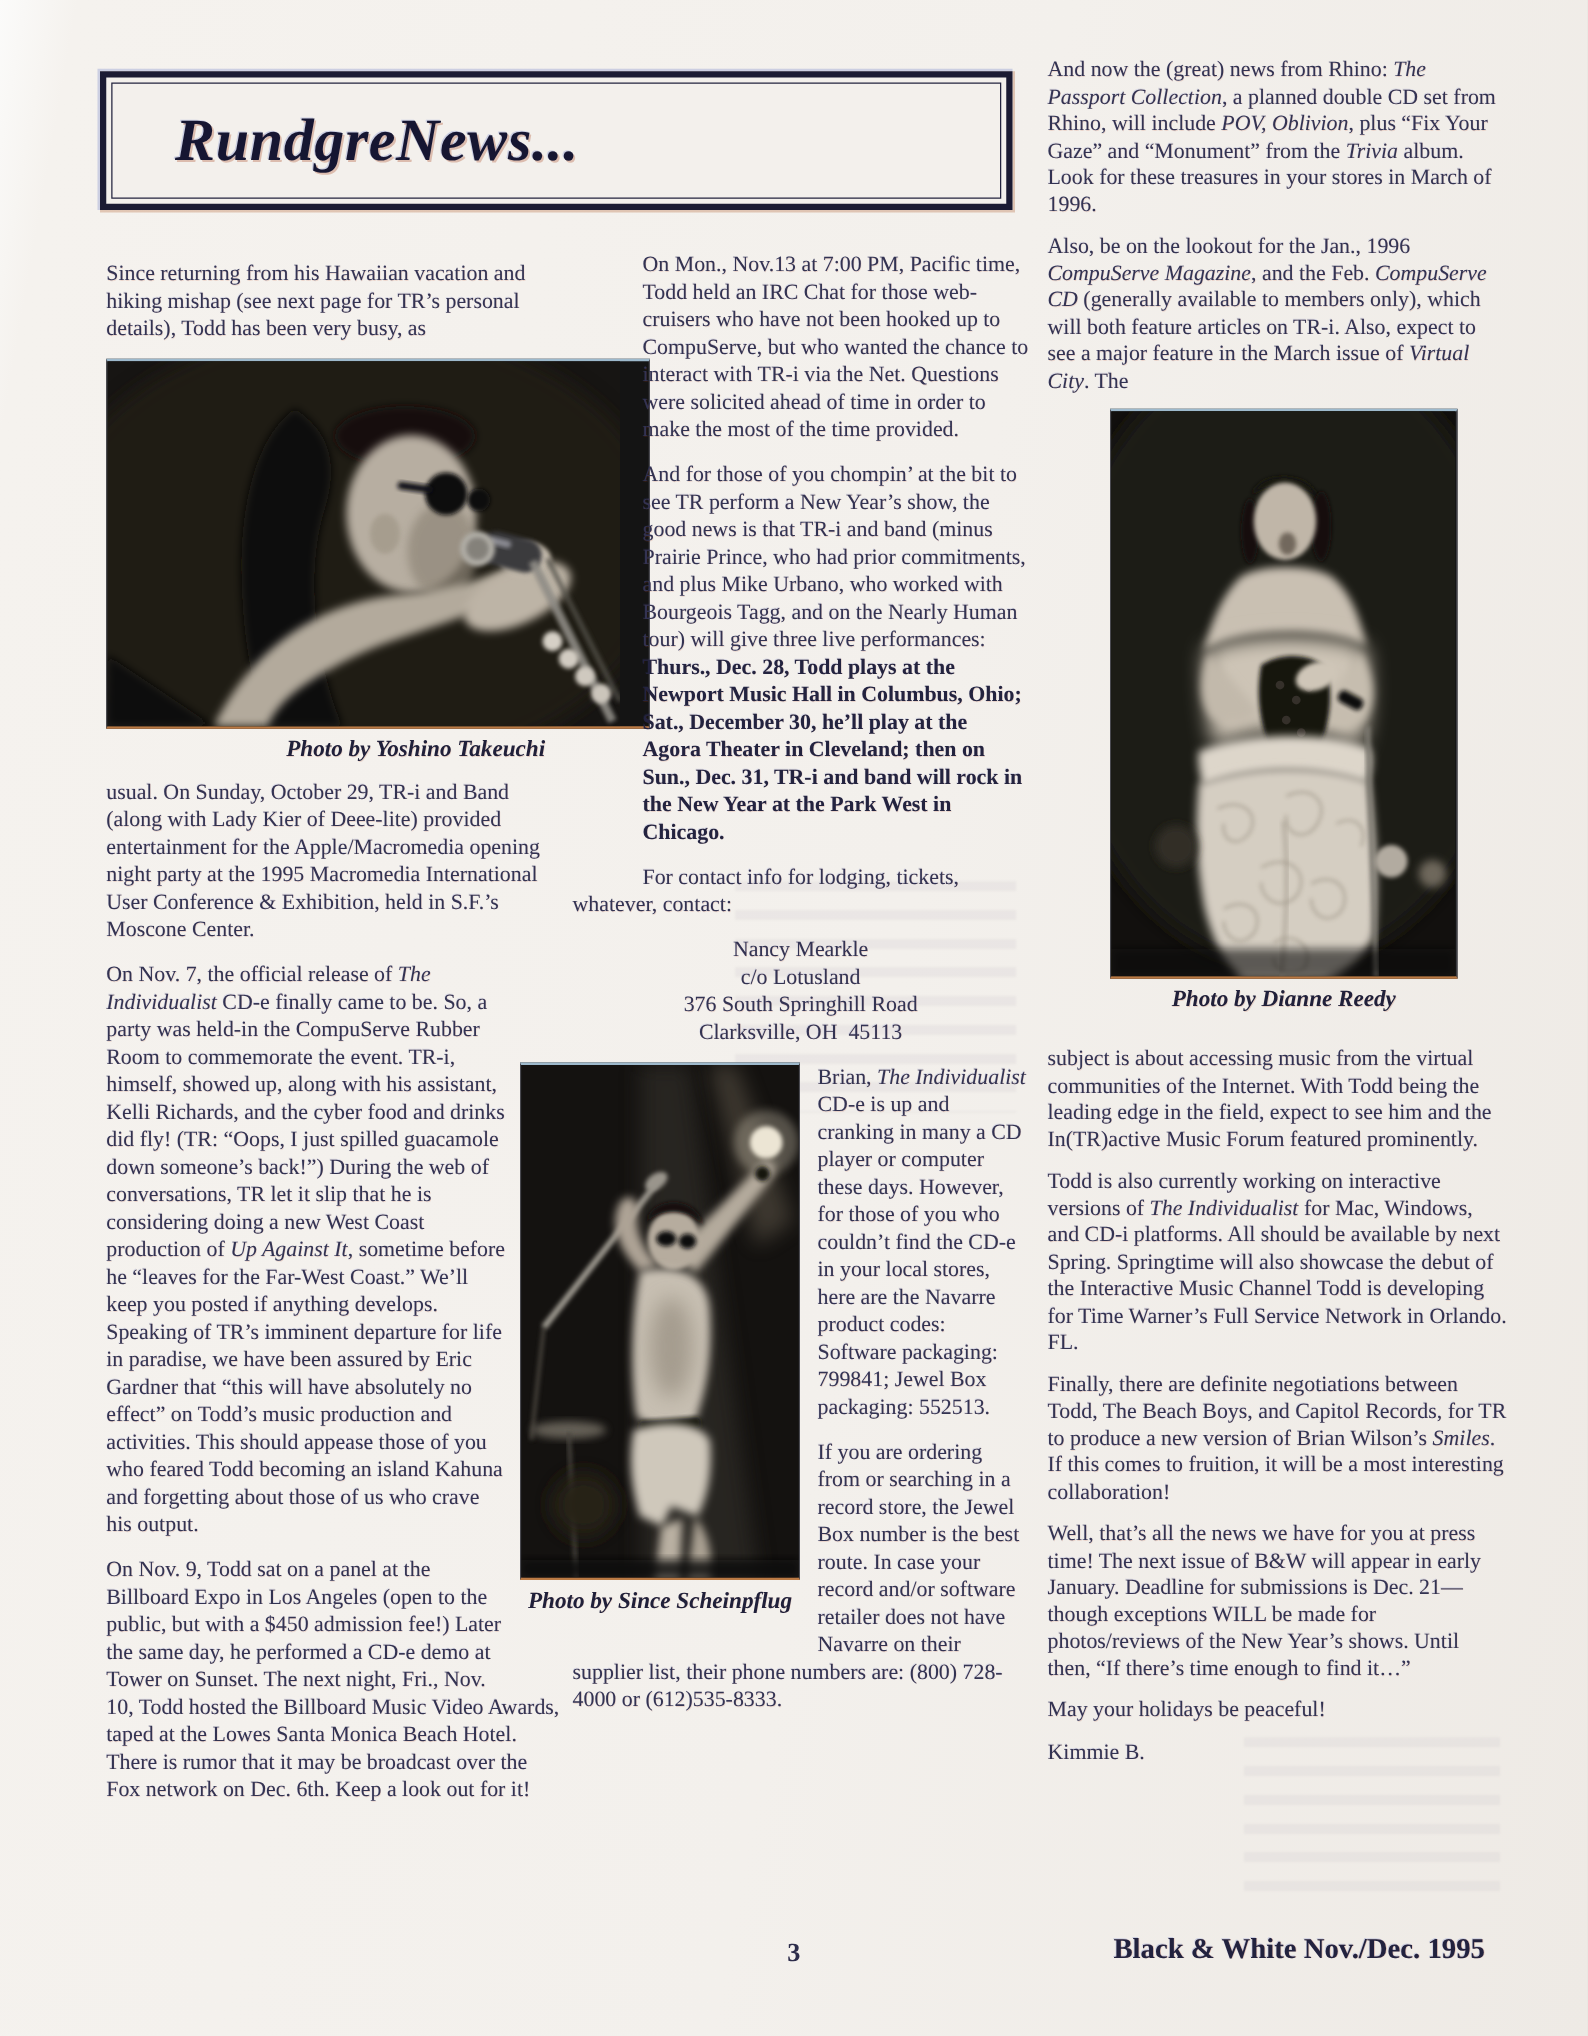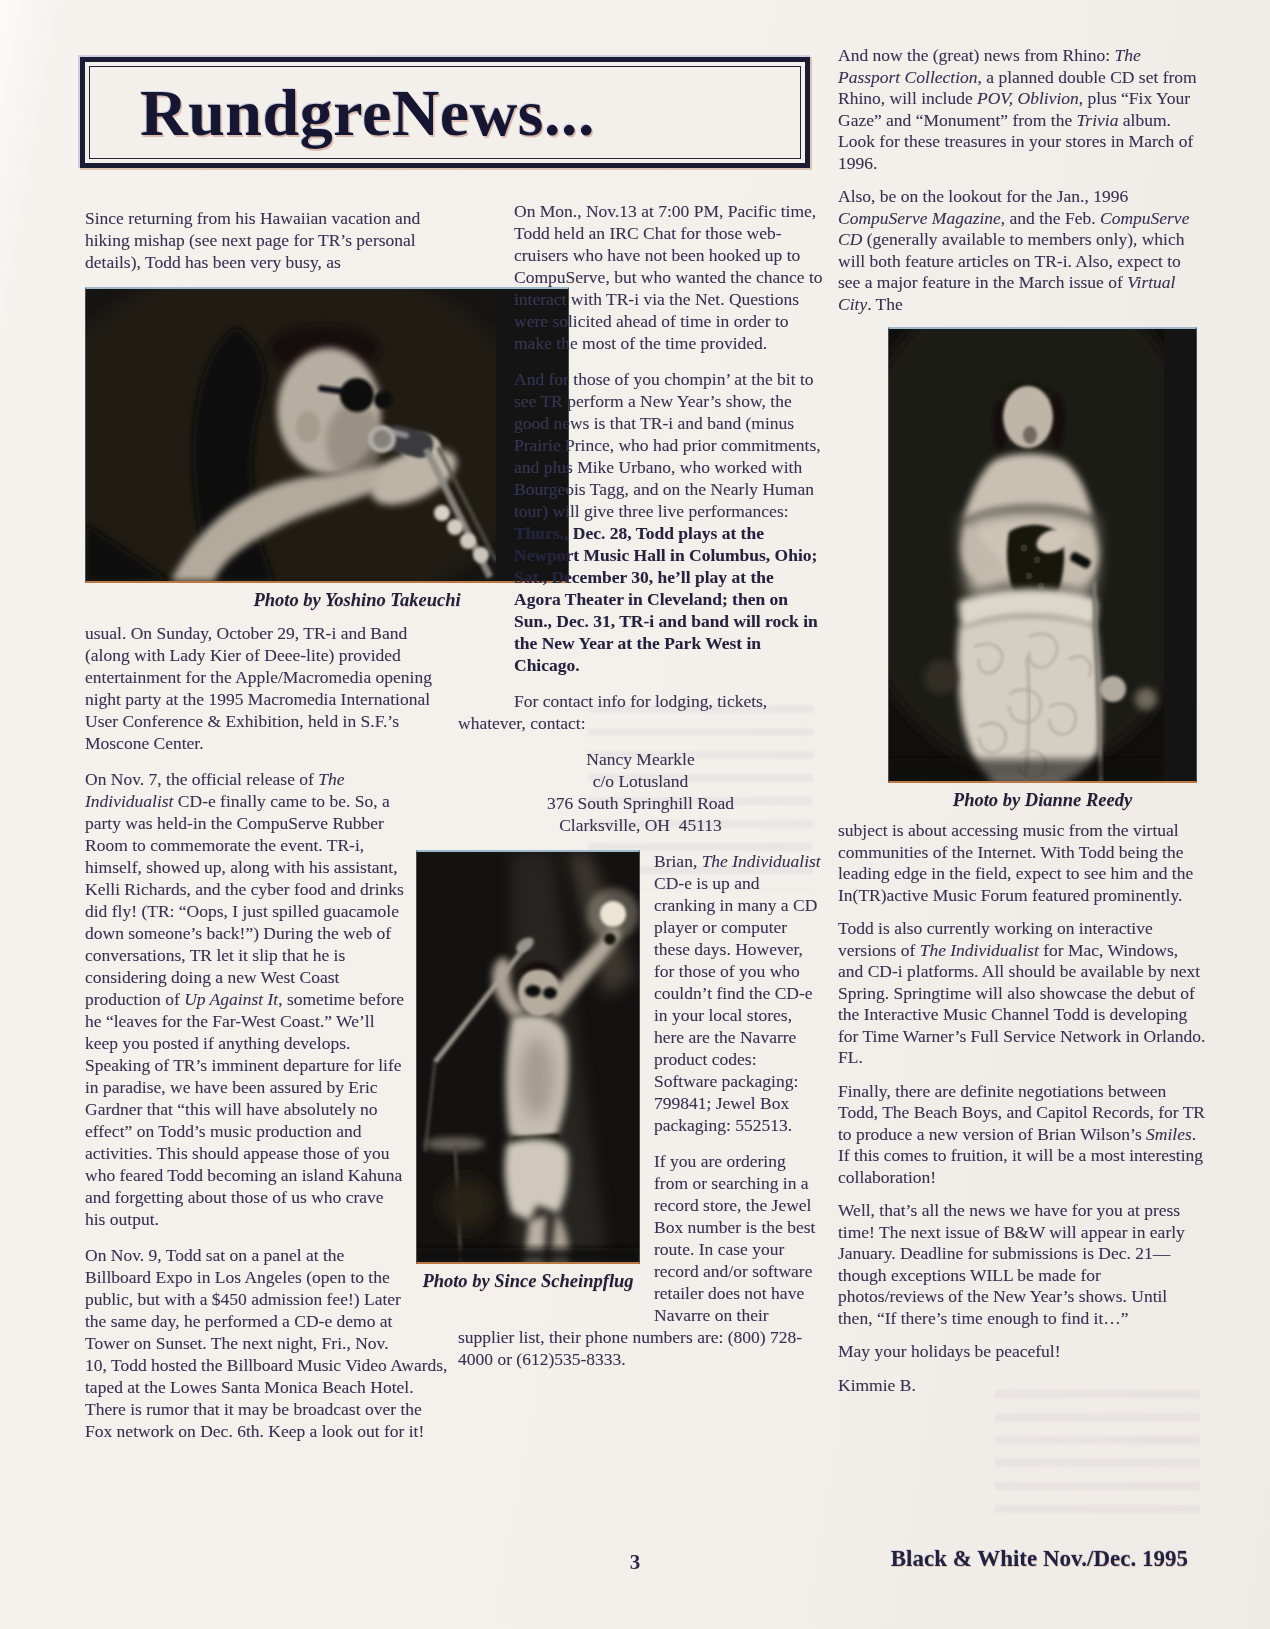--- a/index.html
+++ b/index.html
@@ -27,21 +27,21 @@
   .masthead{
     position:absolute;left:80px;top:57px;width:720px;height:101px;
     border:5px solid #1b1b33;background:#f3f0ec;
     box-shadow:1px 1px 0 1px rgba(180,95,45,0.30), -1px -1px 0 1px rgba(85,105,190,0.25);
   }
   .masthead-inner{
     position:absolute;left:4px;top:4px;right:4px;bottom:4px;
     border:1.5px solid #23233e;display:flex;align-items:center;
   }
   .masthead-title{
-    font-size:66px;font-weight:bold;line-height:1;
+    font-size:48px;font-weight:bold;font-style:italic;line-height:1;
     color:#161632;padding-left:50px;letter-spacing:0.5px;
     text-shadow:1.5px 1.5px 0 rgba(170,70,30,0.30), -1px -1px 0 rgba(70,90,190,0.22);
   }
 
   
   .col{position:absolute;font-size:17.5px;line-height:22px;text-align:left;}
   .col1{left:85px;top:195px;width:365px;margin-top:12px;}
   .col2{left:458px;top:200px;width:365px;}
   .col3{left:838px;top:45px;width:368px;line-height:21.5px;}
   .col p{margin:0 0 14px 0;}
@@ -63,25 +63,25 @@
     background:#141414;font-size:0;line-height:0;
     border-top:2px solid #9db9cc;border-bottom:2px solid #bb7a44;
     border-left:1px solid #4a4a50;border-right:1px solid #4a4a50;
   }
   .photo svg{display:block;}
   .caption{
     font-weight:bold;font-style:italic;font-size:18.5px;line-height:24px;
     color:#20203a;margin-top:5px;
     text-shadow:0.5px 0.5px 0 rgba(190,75,40,0.18);
   }
-  .photo1-block{margin:6px 0 10px 0;width:484px;}
+  .photo1-block{margin:6px 0 10px 0;width:435px;}
   .photo1-block .caption{text-align:center;padding-left:60px;}
   .photo2-block{float:left;width:224px;margin:0 14px 6px -42px;padding-bottom:16px;}
   .photo2-block .caption{text-align:center;}
-  .photo3-block{margin:4px 0 8px 50px;width:309px;}
+  .photo3-block{margin:4px 0 24px 50px;width:278px;}
   .photo3-block .caption{text-align:center;}
 
   
   .page-number{
     position:absolute;left:0;top:1550px;width:1270px;text-align:center;
     font-weight:bold;font-size:21px;color:#2c2c4a;
   }
   .issue-label{
     position:absolute;right:82px;top:1546px;
     font-weight:bold;font-size:23px;color:#22223e;

